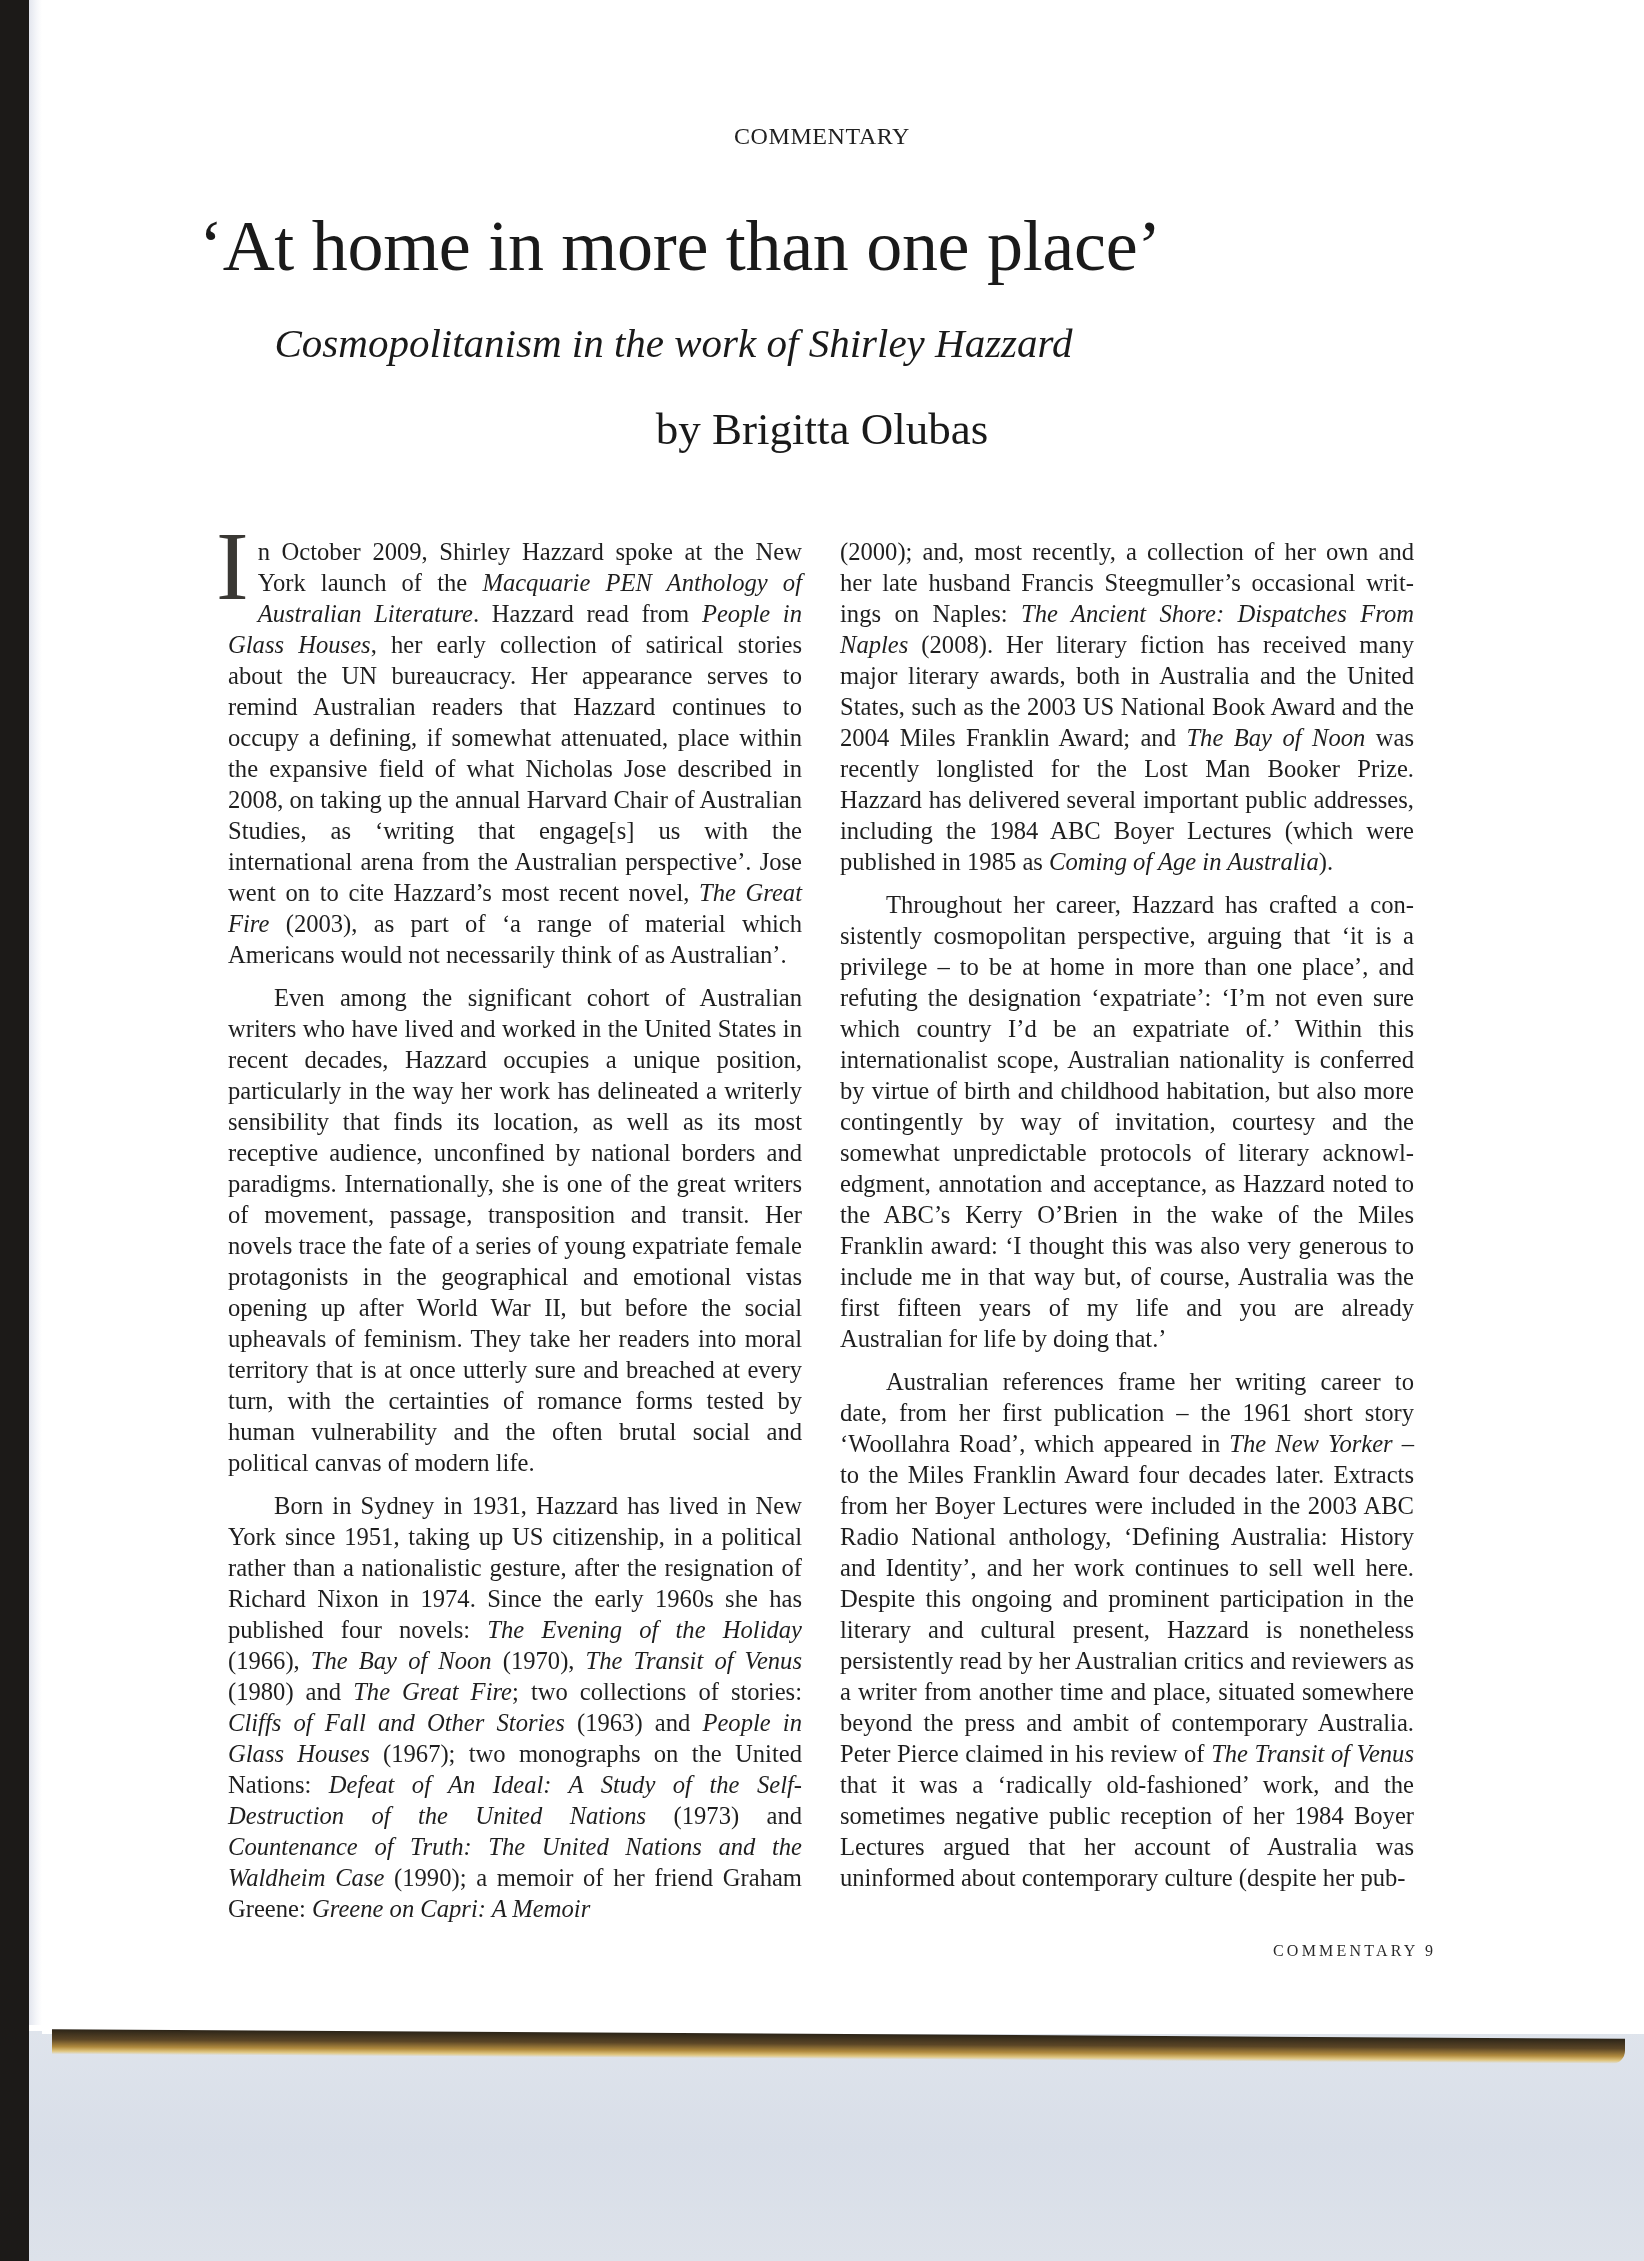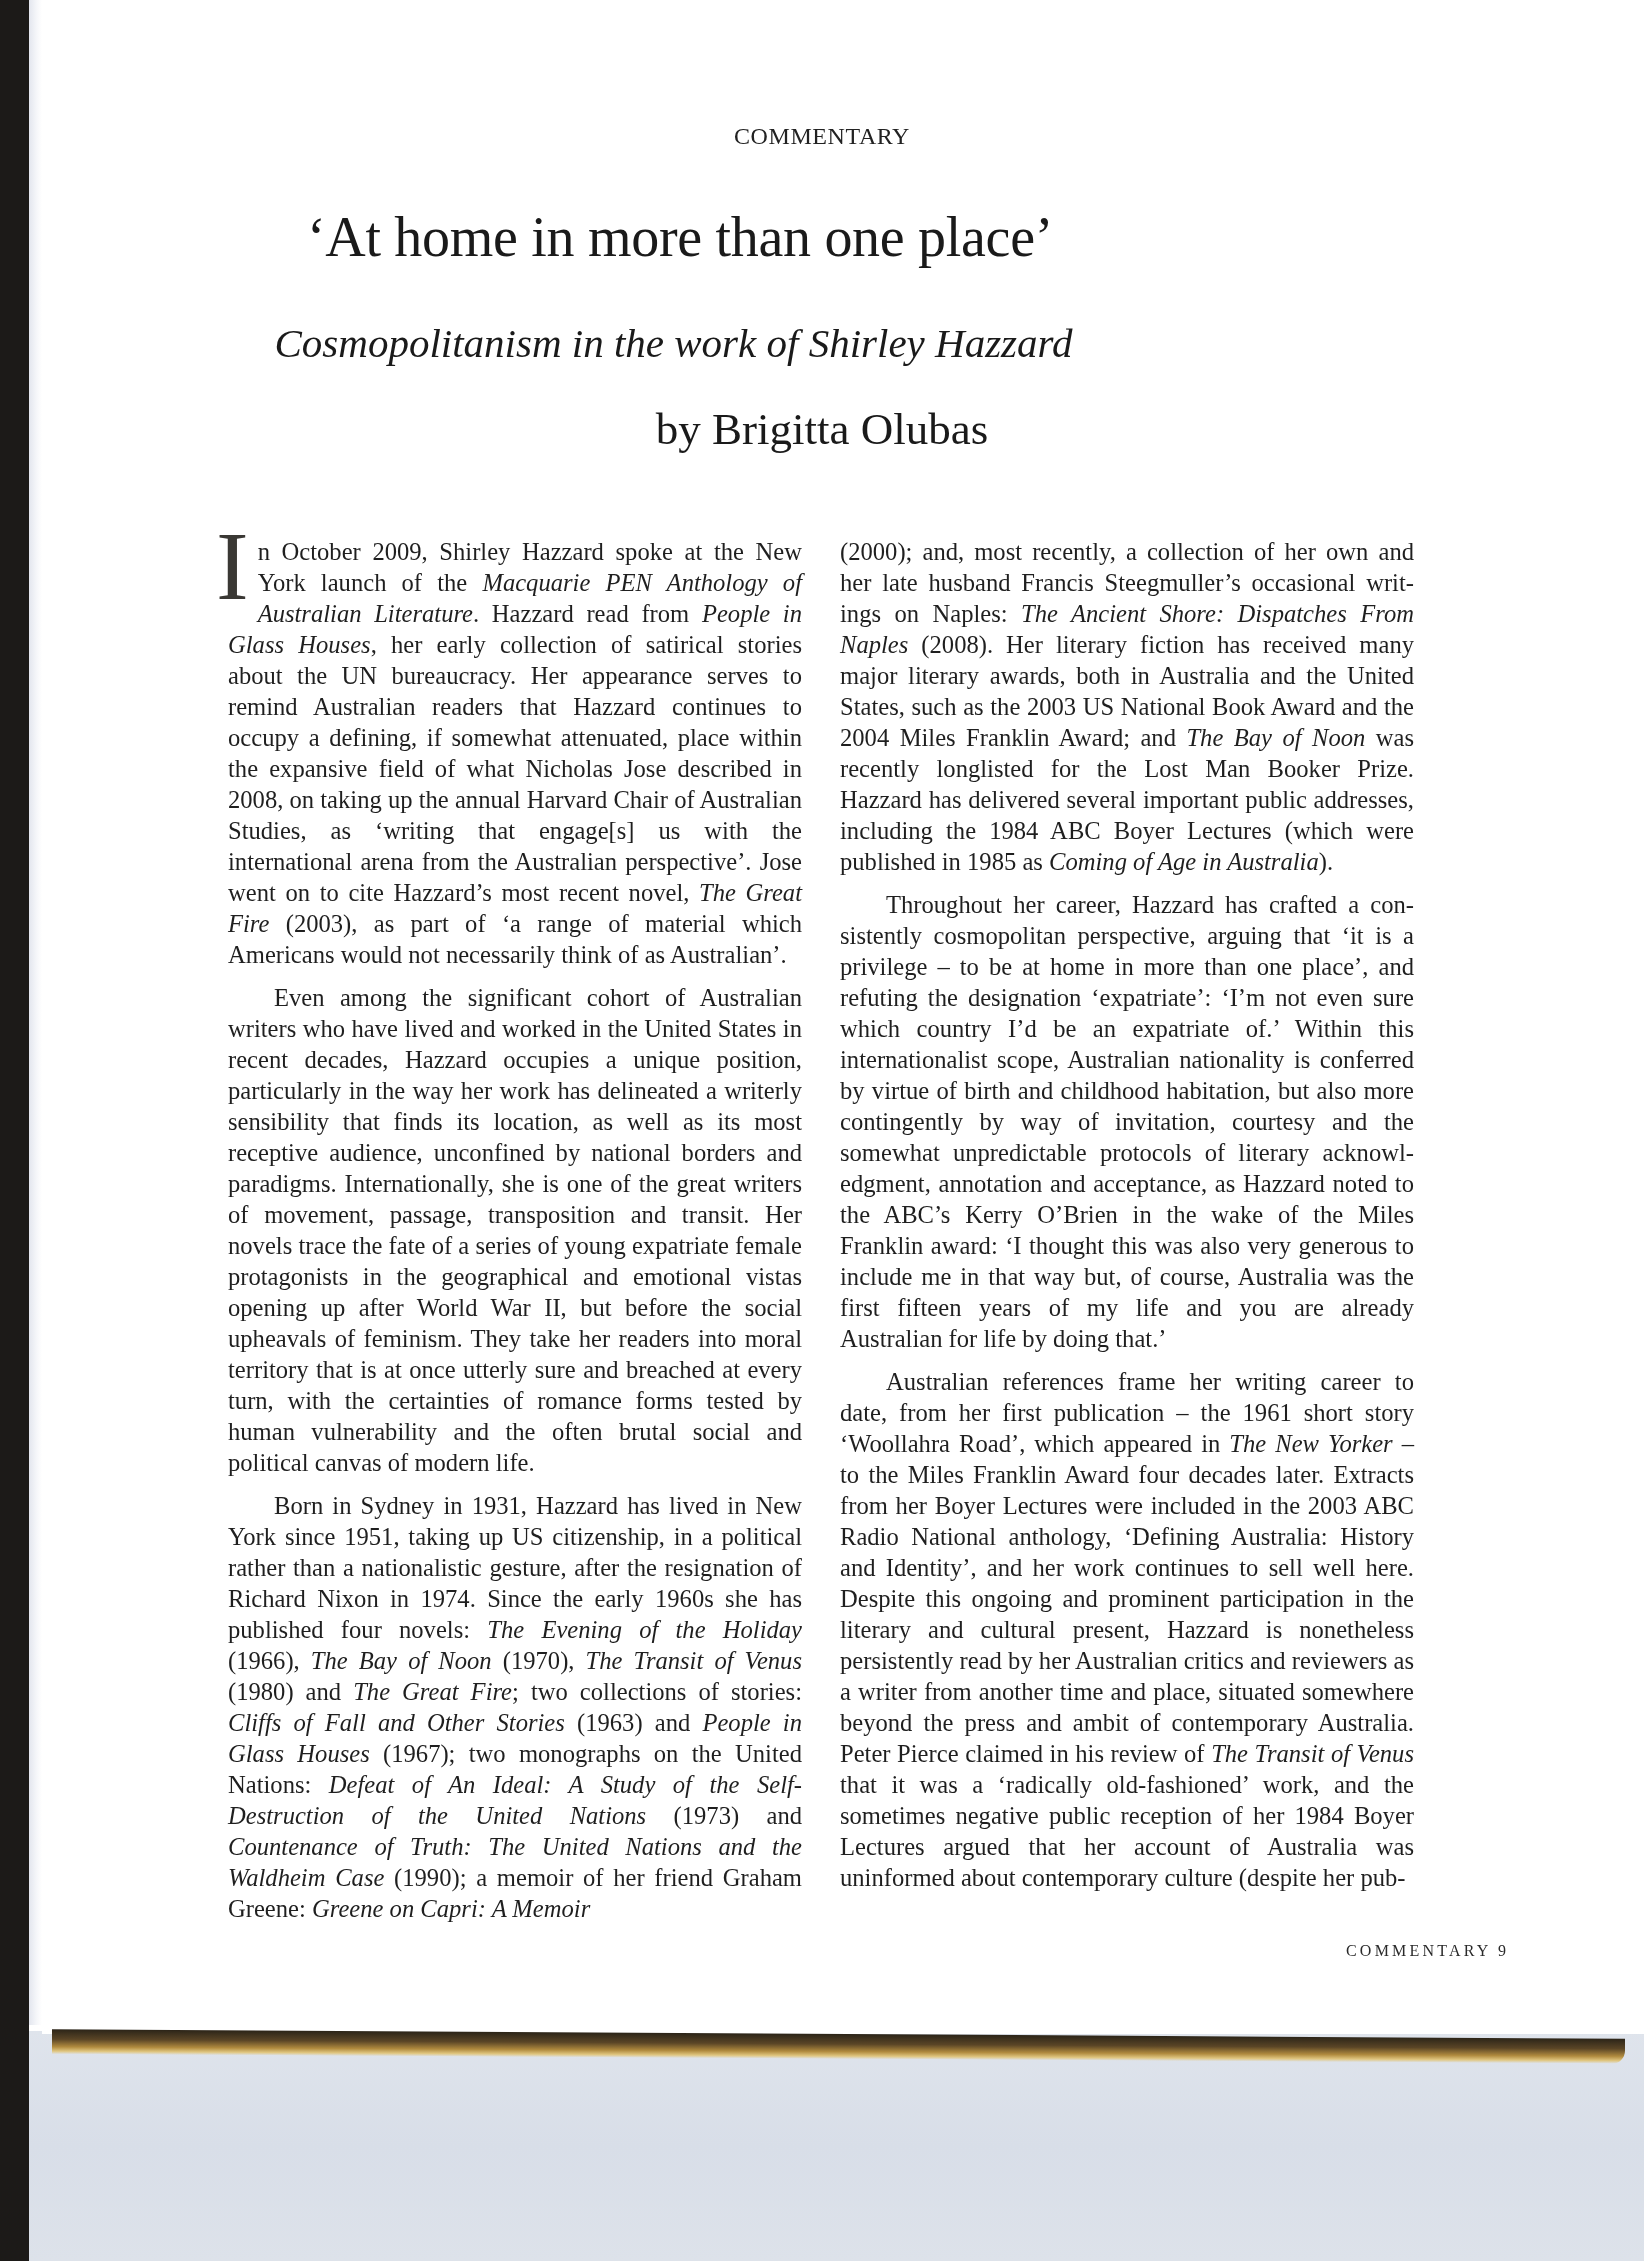--- a/index.html
+++ b/index.html
@@ -31,21 +31,21 @@
       position: absolute; left: 29px; top: 2031px; width: 1615px; height: 230px;
       background: linear-gradient(180deg, #dfe4ec 0%, #d8dee8 50%, #dde2ea 100%);
       z-index: -0;
     }
     .kicker {
       position: absolute; left: 0; width: 1644px; top: 123px;
       text-align: center; font-size: 24px; letter-spacing: 0.6px; color: #222;
     }
     .title {
       position: absolute; left: 0; width: 1360px; top: 205px;
-      text-align: center; font-size: 56px; color: #1a1a1a; letter-spacing: -0.3px;
+      text-align: center; font-size: 72px; color: #1a1a1a; letter-spacing: -0.3px;
     }
     .subtitle {
       position: absolute; left: 0; width: 1347px; top: 319px;
       text-align: center; font-size: 41px; font-style: italic; color: #1a1a1a;
     }
     .byline {
       position: absolute; left: 0; width: 1644px; top: 403px;
       text-align: center; font-size: 45px; color: #1a1a1a;
     }
     .col {
@@ -56,21 +56,21 @@
     .col-left { left: 216px; }
     .col-right { left: 828px; }
     .col p { margin: 12px; }
     .col p.indent { text-indent: 46px; }
     .dropcap {
       float: left; font-size: 98px; line-height: 77px;
       margin: 3.9px 9px 0 0; color: #3a3834; height: 92px;
     }
     i { font-style: italic; }
     .folio {
-      position: absolute; left: 1346px; top: 1942px;
+      position: absolute; left: 1273px; top: 1942px;
       font-size: 16px; letter-spacing: 3.2px; color: #2a2a2a;
     }
   </style>
 </head>
 <body>
 
 <div class="below"></div>
 <div class="page"></div>
 <div class="page-shadow"></div>
 <div class="left-edge"></div>

